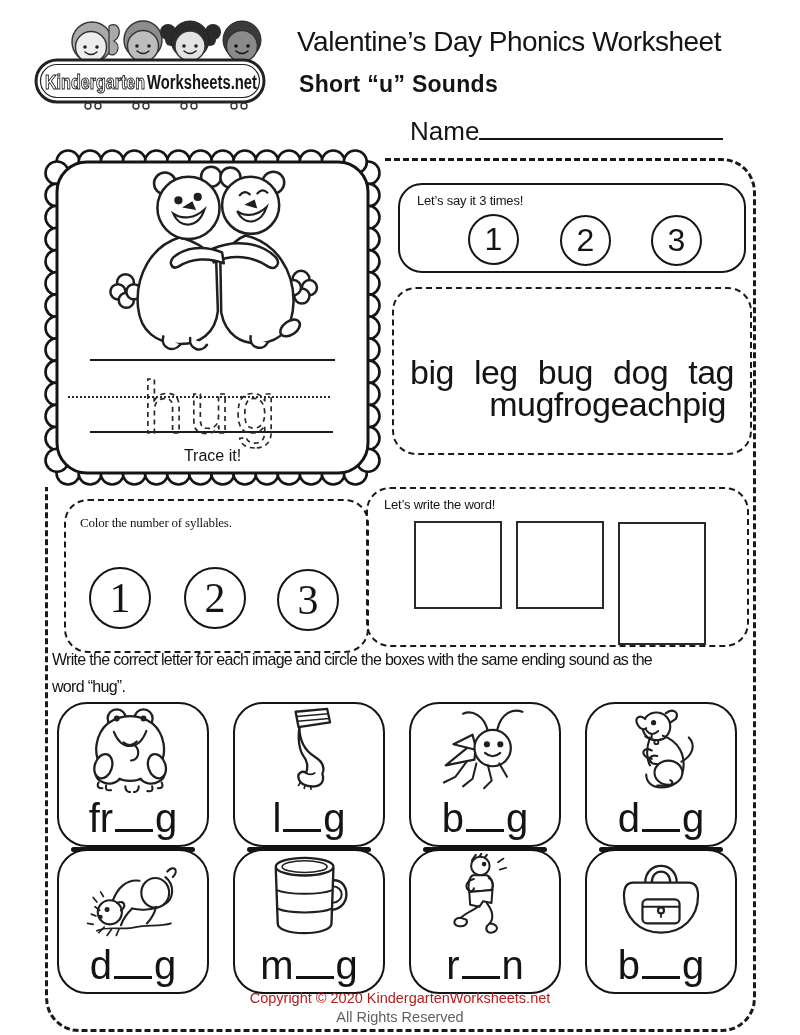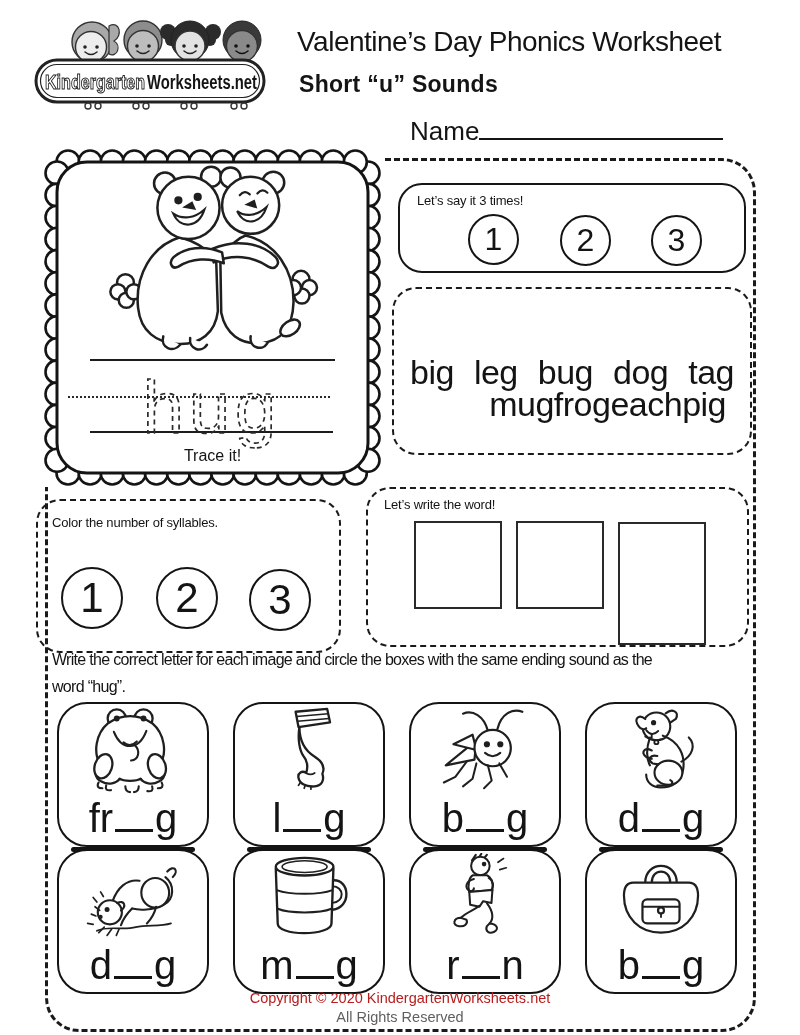--- a/index.html
+++ b/index.html
@@ -33,21 +33,21 @@
   .num-circle{position:absolute;border:2.3px solid #141414;border-radius:50%;
               display:flex;align-items:center;justify-content:center;background:#fff;}
   #say-box{left:398px;top:183px;width:344px;height:86px;}
   #circle-words-box{left:392px;top:287px;width:356px;height:164px;}
   #cw-label{left:0;right:0;top:10px;text-align:center;font-size:14px;letter-spacing:-.3px;font-weight:500;}
   .word-row{position:absolute;left:0;right:0;display:flex;font-size:34px;letter-spacing:-.5px;font-weight:500;}
   #word-row-1{top:40px;padding:0 16px;justify-content:space-between;margin-top:24px;}
   #word-row-2{top:96px;padding:0 24px;justify-content:flex-end;}
   #write-box{left:366px;top:487px;width:379px;height:156px;}
   .letter-box{position:absolute;border:2.3px solid #2a2a2a;background:#fff;}
-  #syll-box{left:36px;top:499px;width:301px;height:150px;}
+  #syll-box{left:64px;top:499px;width:301px;height:150px;font-family:Liberation Serif, serif;}
 
   
   .instr{left:52px;width:702px;font-size:16px;letter-spacing:-.7px;font-weight:500;}
 
   
   .card{position:absolute;width:148px;height:141px;border:2.6px solid #141414;border-radius:30px;background:#fff;}
   .card.shadow::after{content:"";position:absolute;left:12px;right:12px;bottom:-7px;height:5px;
                       background:#141414;border-radius:3px;}
   .card .img{position:absolute;left:0;right:0;top:2px;display:flex;justify-content:center;}
   .card .word{position:absolute;left:0;right:0;bottom:5px;text-align:center;font-size:40px;line-height:44px;font-weight:500;}

